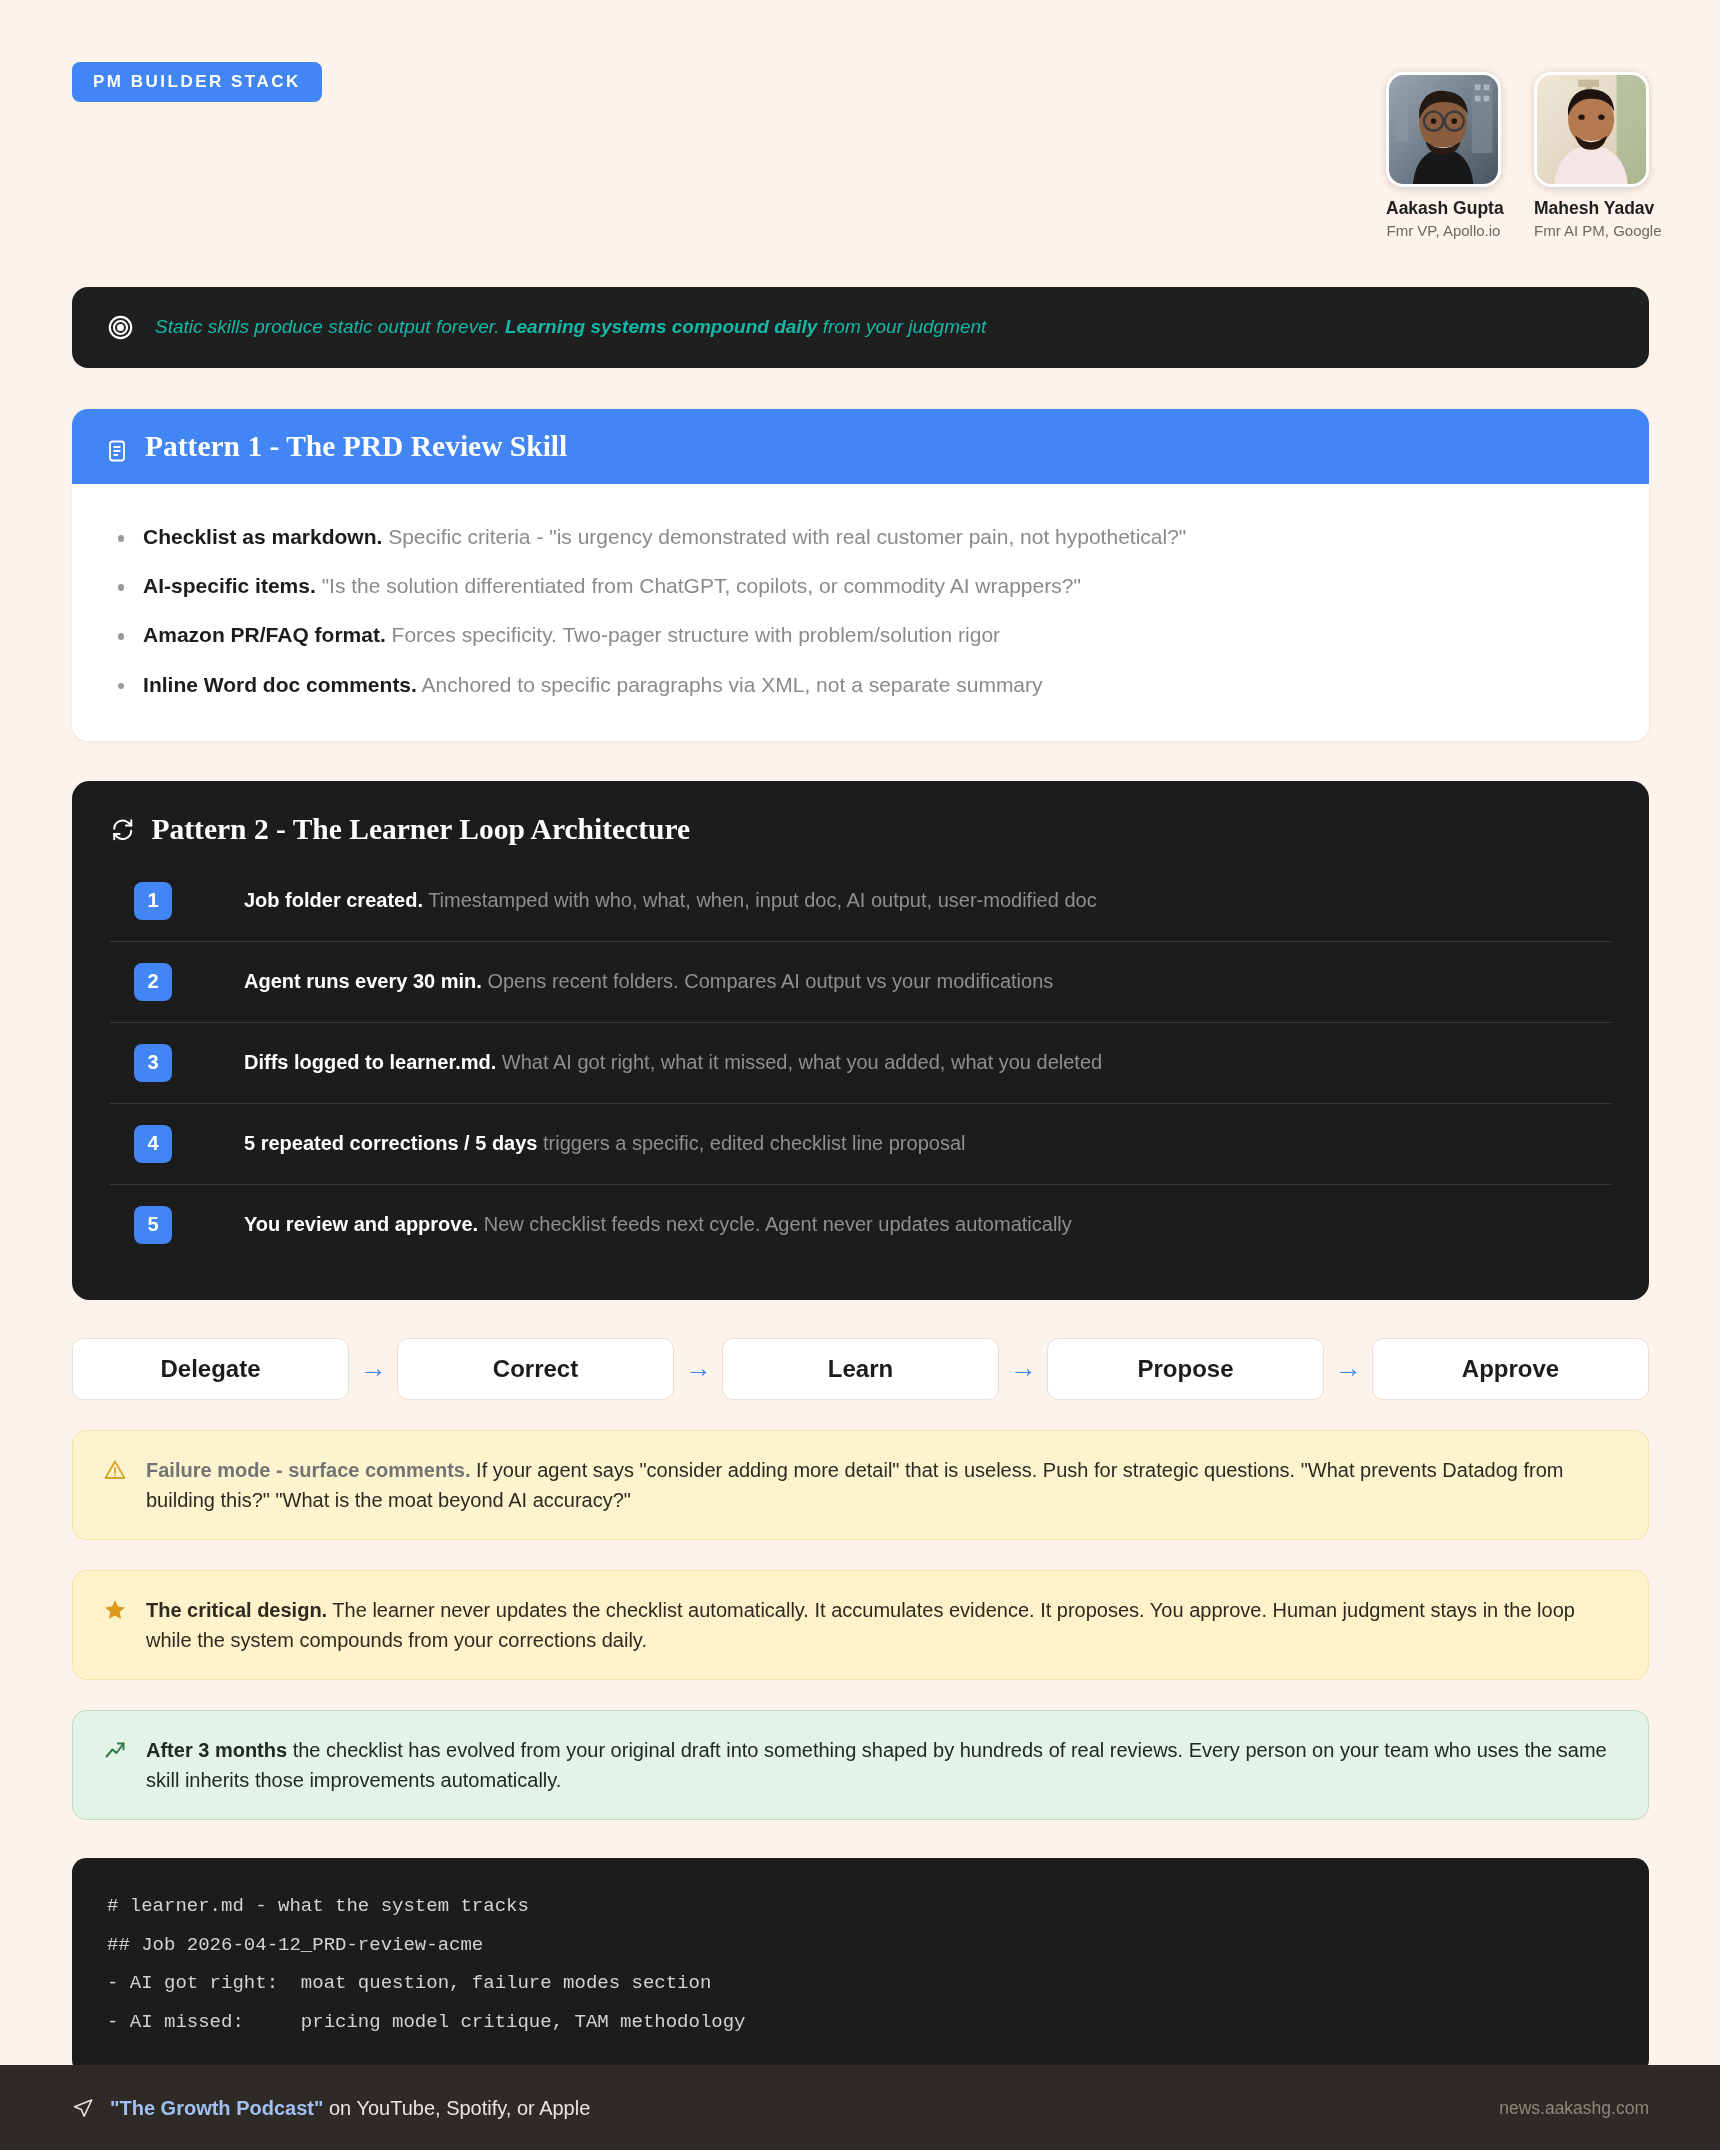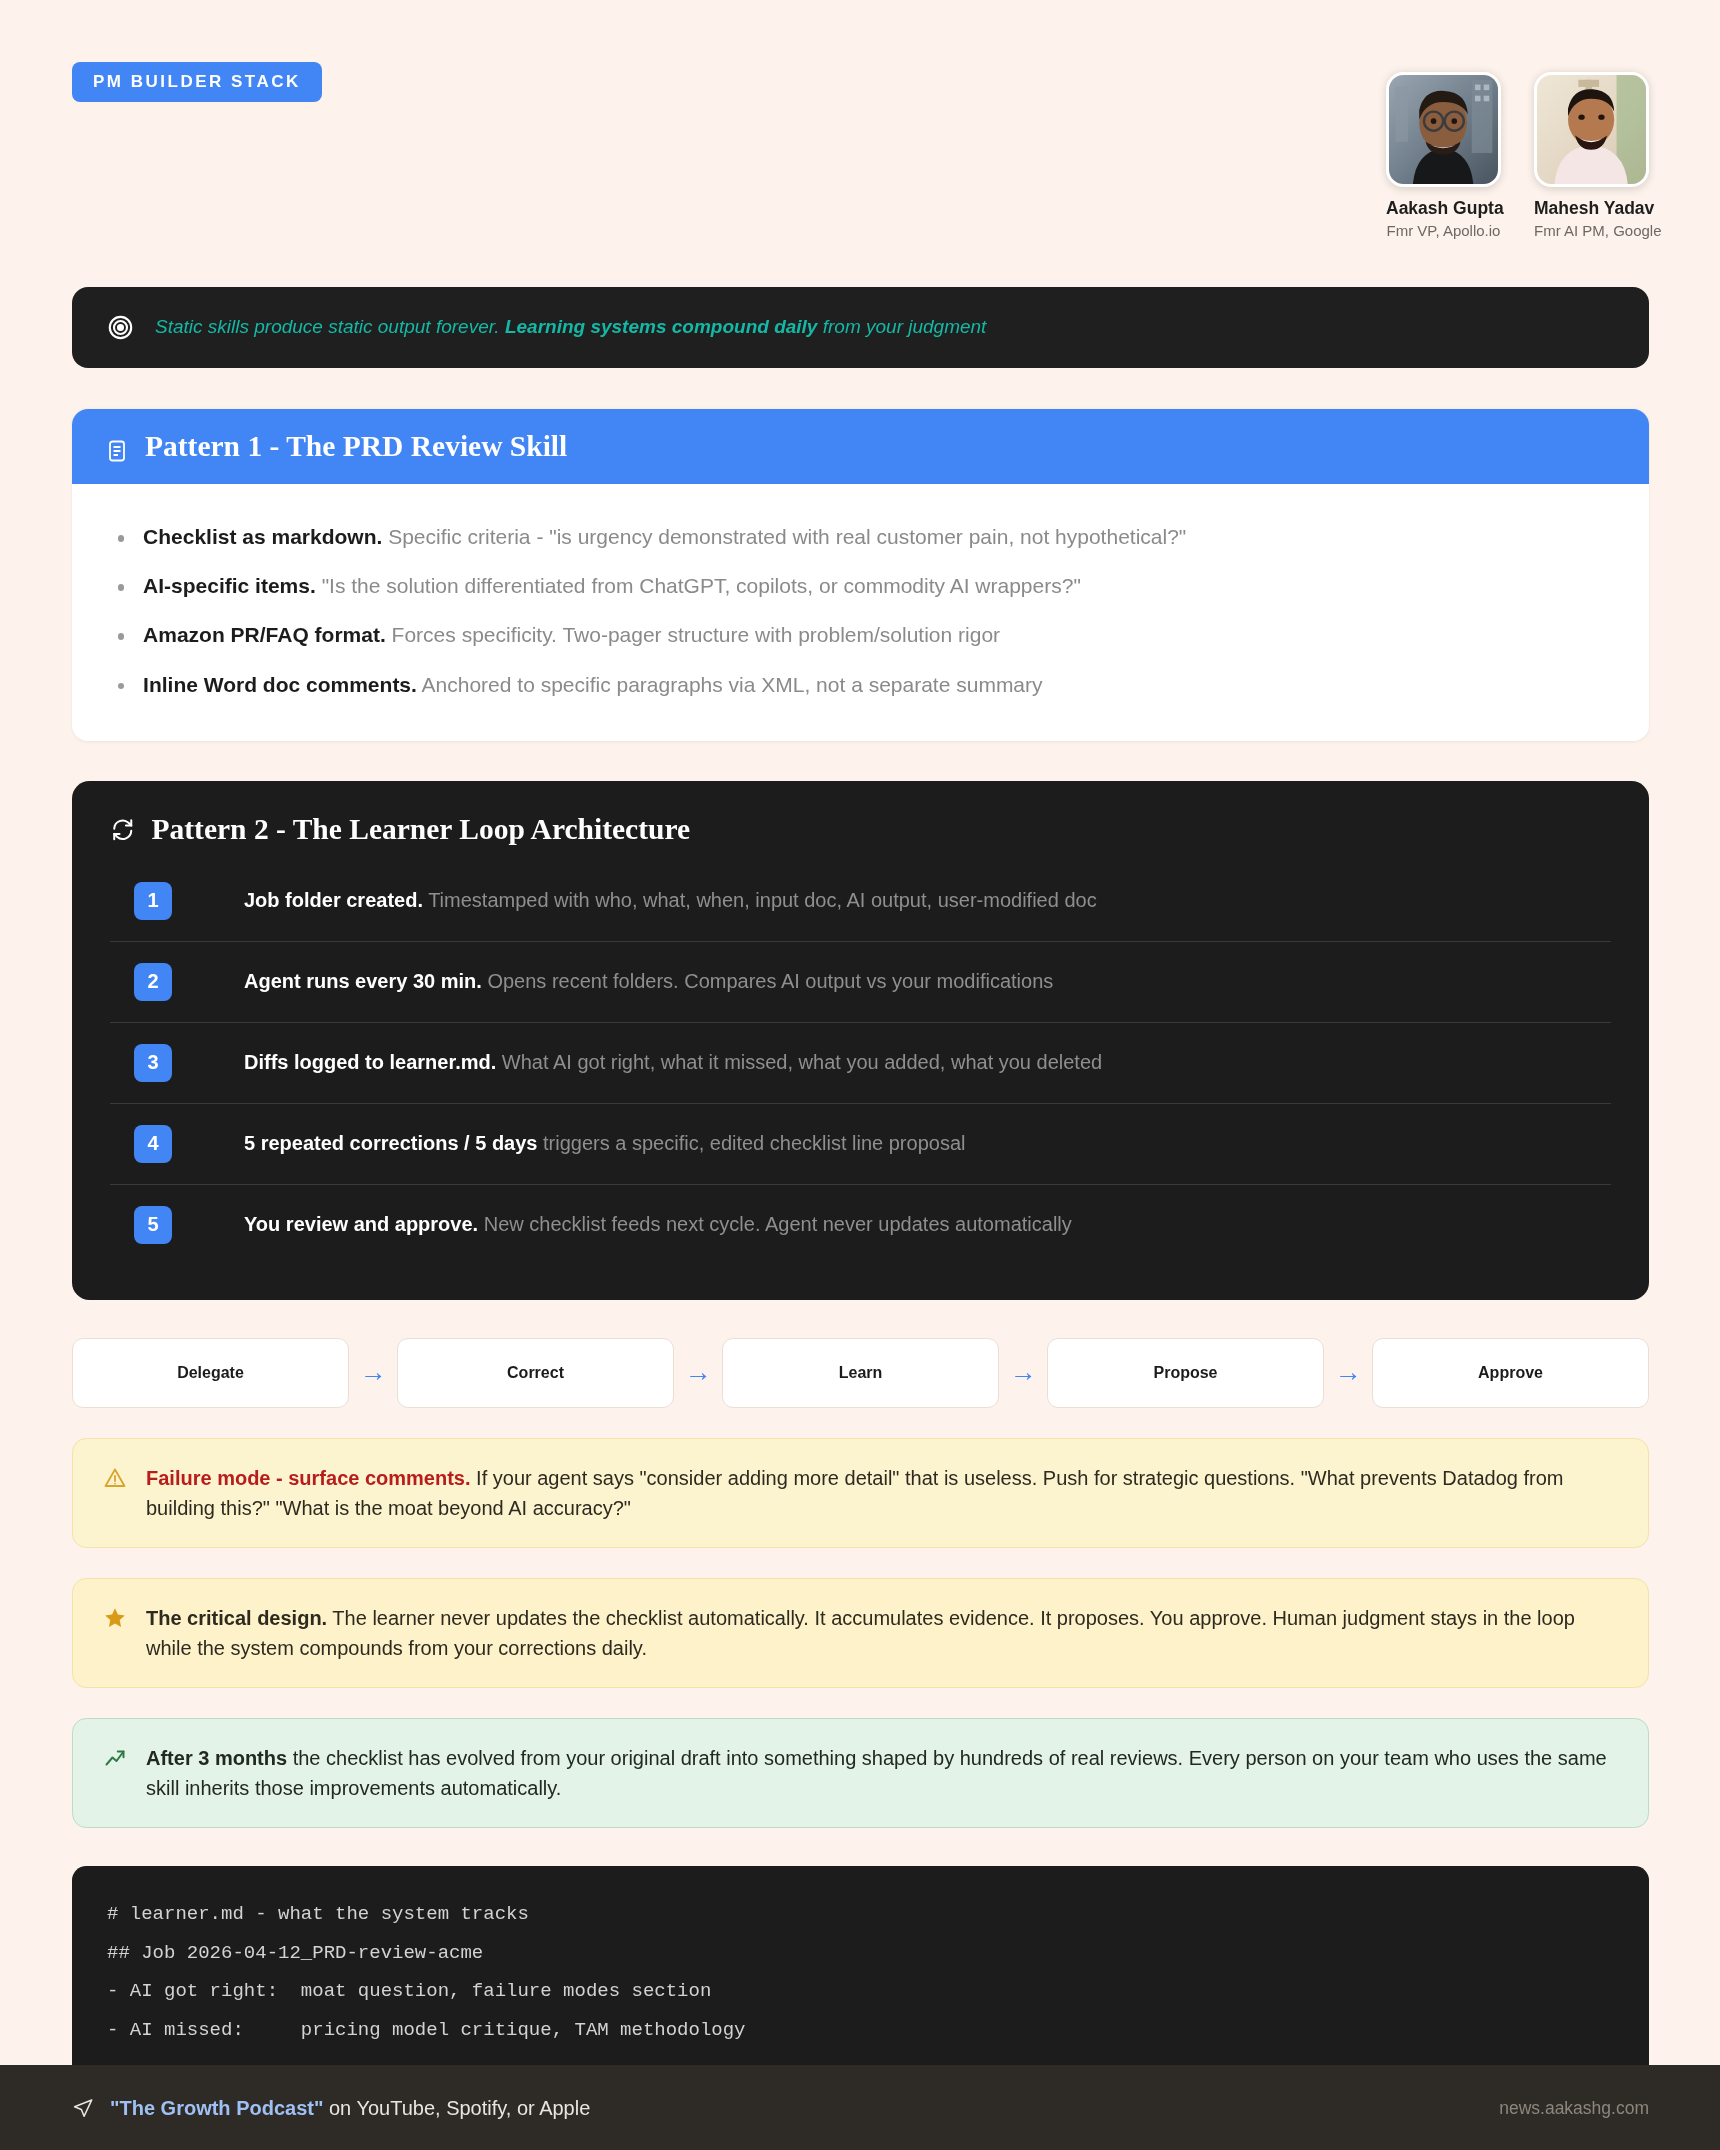--- a/index.html
+++ b/index.html
@@ -124,42 +124,42 @@
   .step-text { font-size: 20px; line-height: 1.35; color: #8f8f8f; margin-left: 72px; }
   .step-text b { color: #ffffff; font-weight: bold; }
 
   
   .flow { margin: 38px 72px 0 72px; display: flex; align-items: center; }
   .chip {
     flex: 1 1 0;
     background: #ffffff;
     border: 1.6px solid #eadfd5;
     border-radius: 11px;
-    height: 70px;
+    height: 62px;
     display: flex; align-items: center; justify-content: center;
-    font-size: 16px; font-weight: bold; color: #1c1c1c;
+    font-size: 24px; font-weight: bold; color: #1c1c1c;
   }
   .flow-arrow {
     flex: none; width: 48px; text-align: center;
     color: #4285f4; font-size: 27px; font-weight: bold; line-height: 1;
   }
 
   
   .callout {
     margin: 30px 72px 0 72px;
     border-radius: 14.3px;
     padding: 24px 30px;
     display: flex; gap: 19px; align-items: flex-start;
   }
   .callout .ico { flex: none; margin-top: 3.2px; }
   .callout p { font-size: 20px; line-height: 1.5; }
   .callout p b { font-weight: bold; }
   .callout-warn { background: #fcf3cf; border: 1.6px solid #f3e2a9; }
   .callout-warn p { color: #2e2a20; }
-  .callout-warn p b { color: #b91c1c; }
+  .callout-warn p b { color: #737373; }
   .callout-star { background: #fdf2c9; border: 1.6px solid #f3e2a9; }
   .callout-star p { color: #2e2a20; }
   .callout-green { background: #e4f3e7; border: 1.6px solid #bcdcc4; }
   .callout-green p { color: #22291f; }
 
   
   .code {
     margin: 38px 72px 0 72px;
     background: #1c1c1c;
     border-radius: 14.3px;

